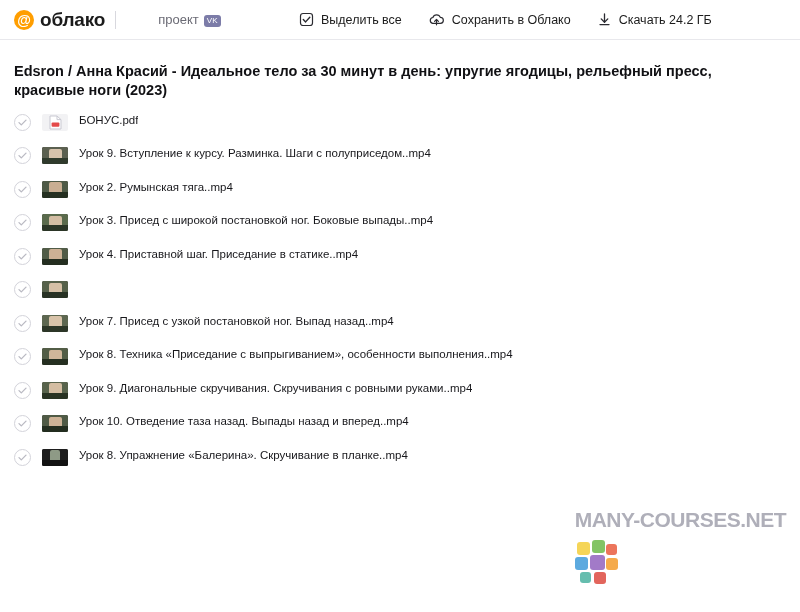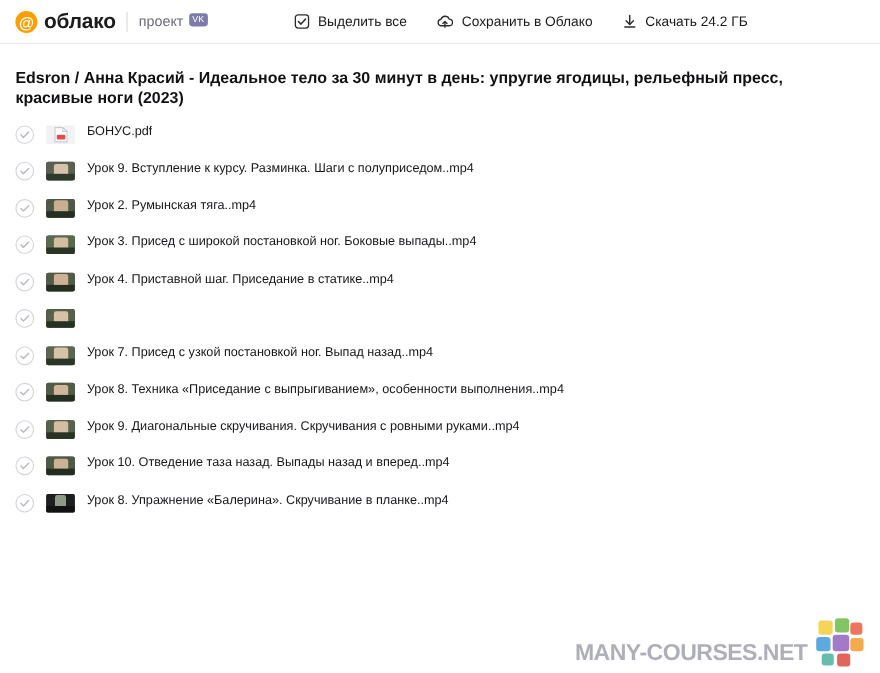--- a/index.html
+++ b/index.html
@@ -47,22 +47,23 @@
   .brand-sep {
     width: 1px;
     height: 18px;
     background: #d8d8de;
     margin: 0 10px;
   }
   .brand-sub {
     font-size: 13px;
     color: #6b6b75;
     display: flex;
-    align-items: flex-start;
+    align-items: flex-end;
     gap: 5px;
+    margin-left: 32px;
   }
   .sub-badge {
     background: #7c7ca8;
     color: #fff;
     font-size: 8px;
     border-radius: 3px;
     padding: 1px 3px;
     line-height: 1.2;
     letter-spacing: 0.3px;
   }
@@ -142,25 +143,26 @@
     color: #17171b;
     white-space: nowrap;
     overflow: hidden;
     text-overflow: ellipsis;
   }
 
   
   .watermark {
     position: absolute;
     right: 14px;
-    bottom: 6px;
-    display: flex;
-    align-items: flex-end;
+    bottom: 28px;
+    display: flex;
+    align-items: flex-start;
     gap: 8px;
     opacity: 0.92;
+    flex-direction: column;
   }
   .wm-text {
     font-size: 21px;
     font-weight: bold;
     color: #a9a9b4;
     letter-spacing: -0.5px;
   }
   .wm-logo {
     width: 44px; height: 44px;
     position: relative;

